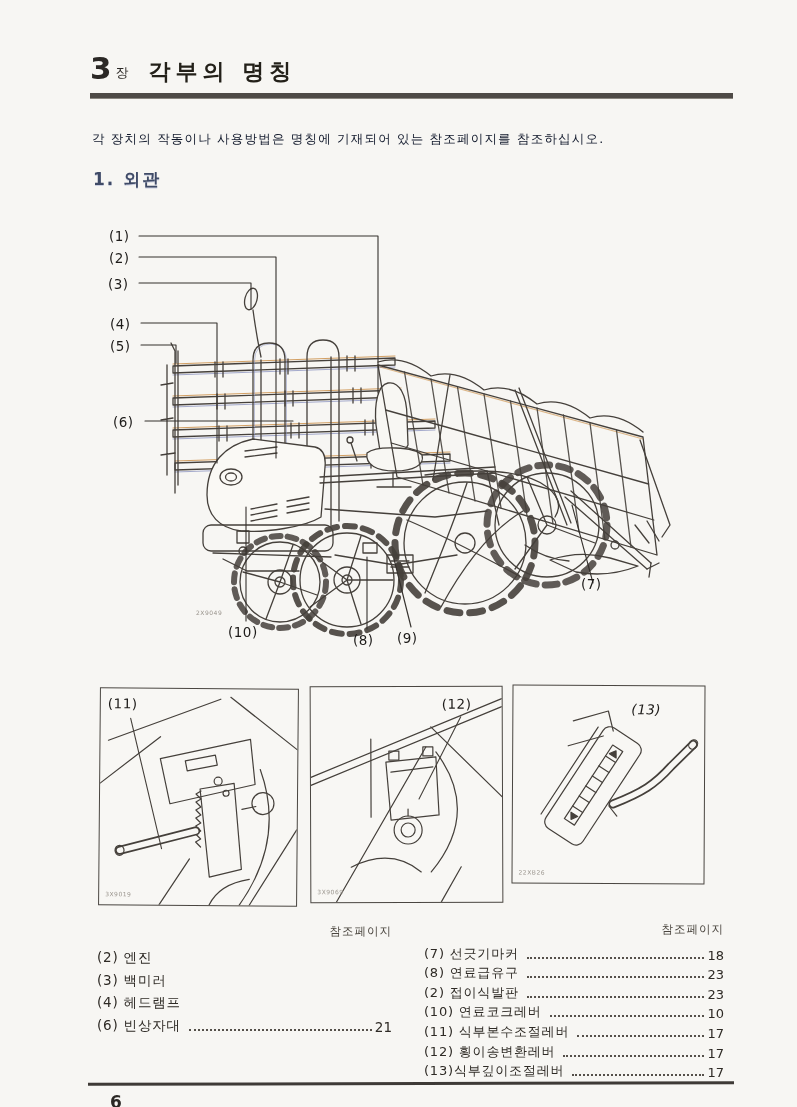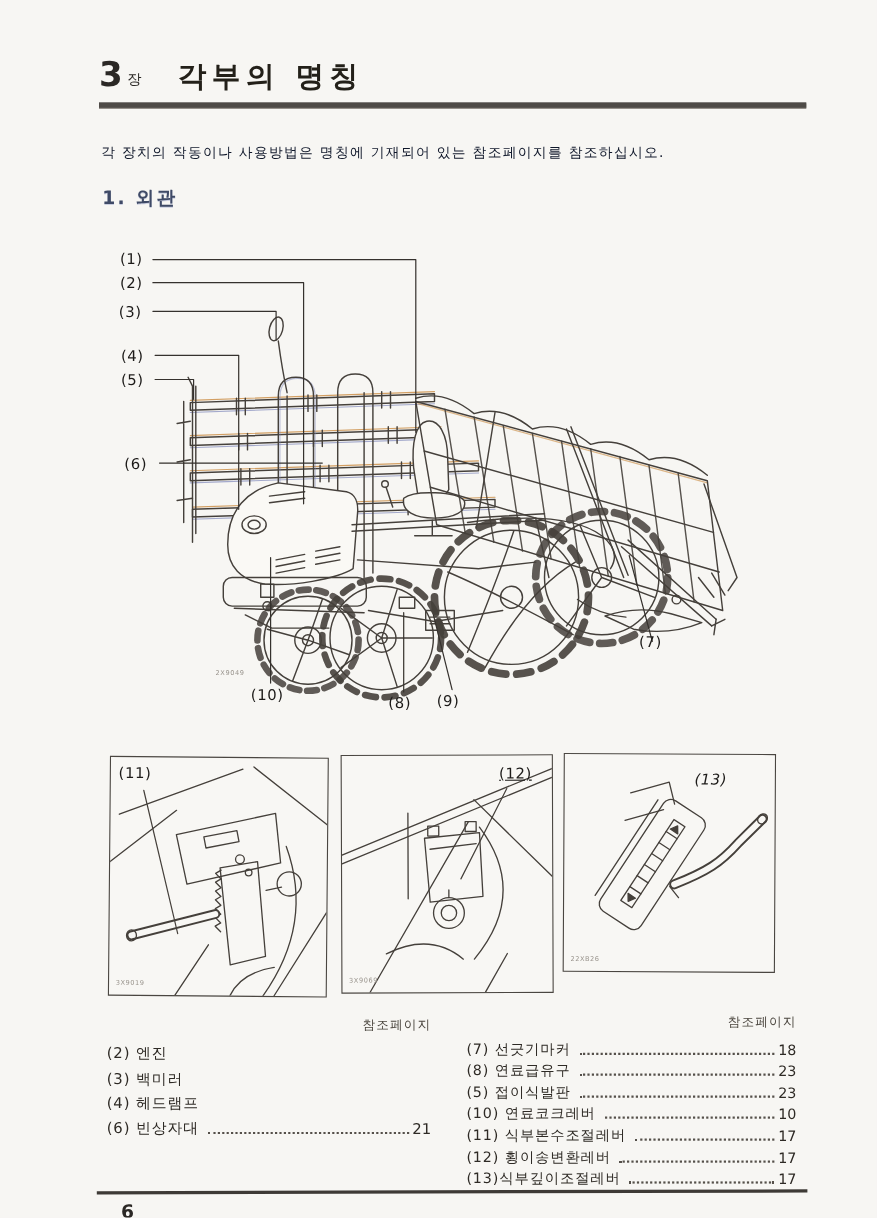--- a/index.html
+++ b/index.html
@@ -9,21 +9,21 @@
     font-family:"DejaVu Sans","Liberation Sans",sans-serif;
     color:#262320;
     position:relative;
   }
   .page{position:absolute;inset:0;}
 
   
   .chapter-header{position:absolute;left:90px;top:50px;white-space:nowrap;}
   .chapter-num{font-size:31px;font-weight:bold;color:#2b2825;letter-spacing:1px;}
   .chapter-suffix{font-size:13px;color:#2b2825;margin-left:3px;position:relative;top:-2px;}
-  .chapter-title{font-size:26px;font-weight:bold;color:#232019;margin-left:33px;letter-spacing:5px;}
+  .chapter-title{font-size:22px;font-weight:bold;color:#232019;margin-left:20px;letter-spacing:5px;}
   .header-rule{position:absolute;left:90px;top:93px;width:643px;height:5px;background:#4e4a46;box-shadow:0 1px 0 #8a867f;}
 
   
   .intro{position:absolute;left:92px;top:131px;width:620px;font-size:12.5px;letter-spacing:1.2px;color:#0f172a;}
 
   
   .section-title{position:absolute;left:93px;top:168px;font-size:17px;font-weight:bold;color:#3f4a66;letter-spacing:2px;text-shadow:0 1px 0 rgba(120,135,190,.35);}
 
   
   .diagram{position:absolute;left:95px;top:225px;width:580px;height:443px;}
@@ -254,21 +254,21 @@
         <rect x="78" y="64" width="10" height="9"></rect>
           <rect x="112" y="60" width="10" height="9"></rect>
         <path d="M80,85 L122,80"></path>
         <circle cx="97" cy="143" r="14"></circle>
           <circle cx="97" cy="143" r="7"></circle>
         <path d="M97,129 V122"></path>
         <path d="M150,30 L108,112" stroke-width="1.1"></path>
         <path d="M40,180 Q80,160 110,185 M130,215 L150,180"></path>
       </g>
     </svg>
-    <div class="callout" style="left:143px;top:9px;text-decoration:underline;">(12)</div>
+    <div class="callout" style="left:131px;top:9px;">(12)</div>
     <div class="figcode" style="left:6px;top:201px;">3X9069</div>
   </div>
 
   <div class="dbox" id="dbox-2">
     <svg viewBox="0 0 191 197" width="191" height="197">
       <g stroke="#45403b" stroke-width="1.2" fill="none" stroke-linecap="round" stroke-linejoin="round">
         <path d="M60,35 L95,25 L100,45 M55,60 L90,50"></path>
         <g transform="rotate(33 80 100)">
           <rect x="58" y="40" width="44" height="120" rx="8"></rect>
           <rect x="74" y="55" width="12" height="88"></rect>
@@ -313,21 +313,21 @@
           <span class="lbl">(7) 선긋기마커</span>
           <span class="dots"></span>
           <span class="pg">18</span>
         </div>
         <div class="row">
           <span class="lbl">(8) 연료급유구</span>
           <span class="dots"></span>
           <span class="pg">23</span>
         </div>
         <div class="row">
-          <span class="lbl">(5) 접이식발판</span>
+          <span class="lbl">(2) 접이식발판</span>
           <span class="dots"></span>
           <span class="pg">23</span>
         </div>
         <div class="row">
           <span class="lbl">(10) 연료코크레버</span>
           <span class="dots"></span>
           <span class="pg">10</span>
         </div>
         <div class="row">
           <span class="lbl">(11) 식부본수조절레버</span>

